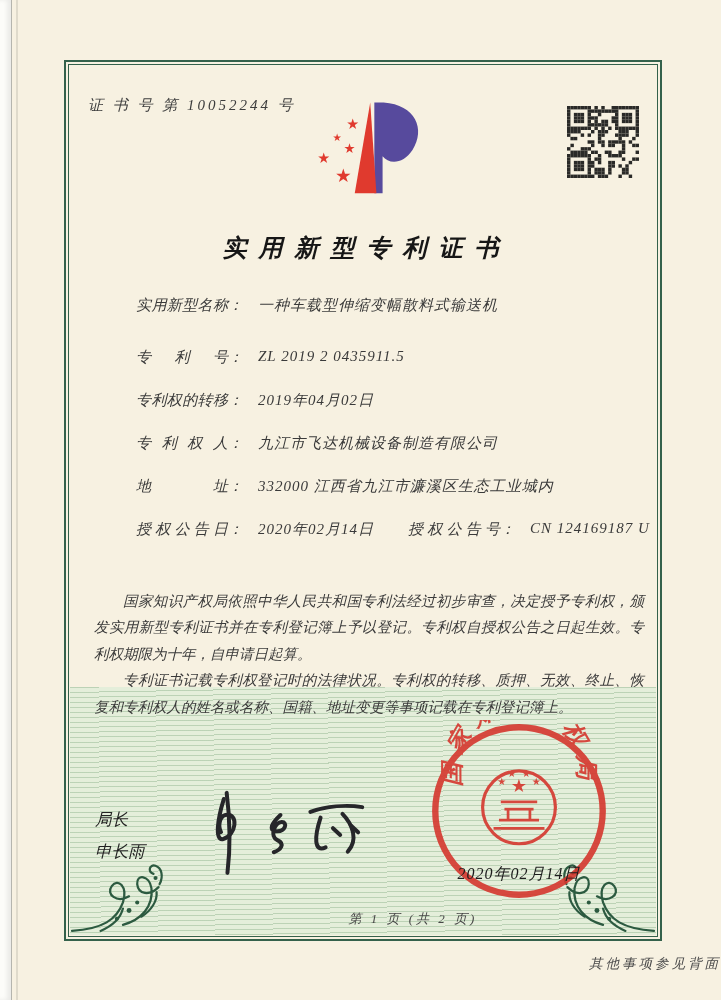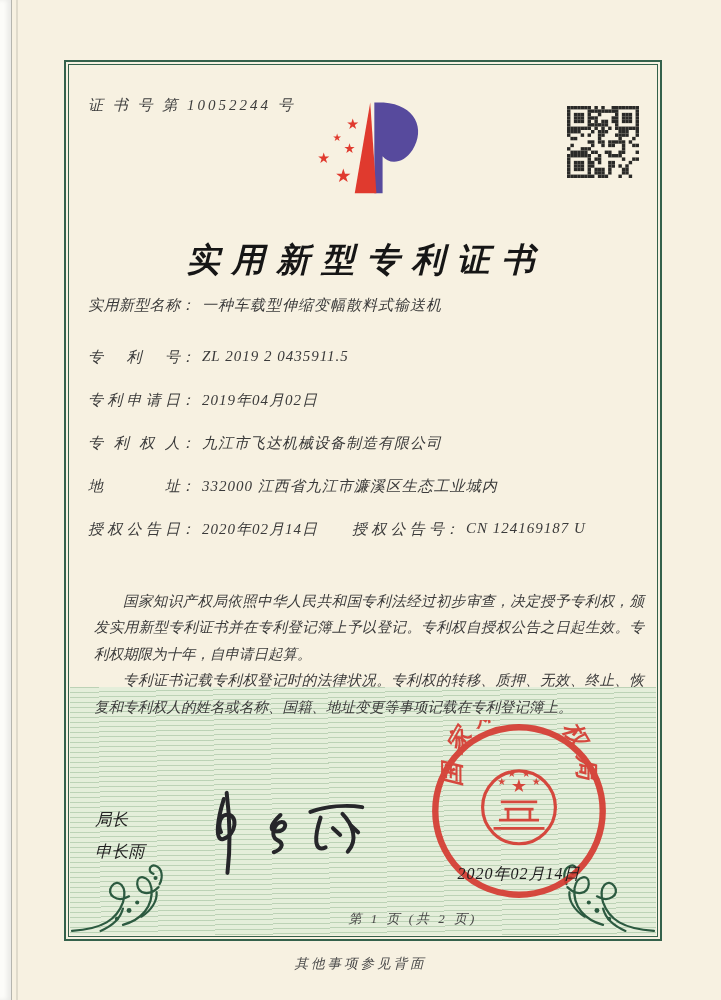--- a/index.html
+++ b/index.html
@@ -52,29 +52,29 @@
   }
 
   .logo{position:absolute;left:296px;top:98px;width:134px;height:104px;}
   .logo svg{width:100%;height:100%;}
 
   .qr{position:absolute;left:567px;top:106px;width:72px;height:72px;}
   .qr svg{width:100%;height:100%;fill:#2a2a28;}
 
   .title{
     position:absolute;left:0;right:0;top:216px;text-align:center;
-    font-size:33px;font-weight:700;letter-spacing:12px;text-indent:12px;color:#161616;
+    font-size:24px;font-weight:700;letter-spacing:12px;text-indent:12px;color:#161616;
   }
 
   .fields{position:absolute;left:88px;top:296px;width:545px;font-size:15px;color:#3a3a3a;}
   .frow{height:26px;margin-bottom:17px;white-space:nowrap;}
   .frow.first{margin-bottom:26px;}
-  .flabel{display:inline-block;width:92px;text-align:justify;text-align-last:justify;vertical-align:top;}
+  .flabel{display:inline-block;width:92px;text-align:justify;text-align-last:justify;vertical-align:top;margin-left:48px;}
   .fcolon{display:inline-block;width:16px;vertical-align:top;}
-  .fvalue{display:inline-block;margin-left:6px;vertical-align:top;letter-spacing:1px;}
+  .fvalue{display:inline-block;margin-left:14px;vertical-align:top;letter-spacing:1px;}
   .flabel.second{margin-left:34px;}
 
   .body-text{position:absolute;left:94px;top:588px;width:550px;}
   .body-text p{
     margin:0;text-indent:2em;text-align:justify;font-size:14.5px;line-height:1.82;color:#3a3a3a;
   }
 
   .sig-block{position:absolute;left:95px;top:804px;font-size:16.5px;color:#222;line-height:1.95;}
   .autograph{position:absolute;left:195px;top:780px;width:200px;height:100px;transform:rotate(-2deg);}
   .autograph svg{width:100%;height:100%;}
@@ -85,21 +85,21 @@
   .seal-date{
     position:absolute;left:428px;top:864px;width:182px;text-align:center;
     font-size:16px;letter-spacing:1px;color:#1c1c1c;z-index:5;
   }
 
   .page-info{
     position:absolute;left:64px;width:698px;top:910px;text-align:center;
     font-size:13px;letter-spacing:3px;color:#474747;z-index:4;
   }
   .back-note{
-    position:absolute;left:0;right:0;top:955px;text-align:center;
+    position:absolute;left:0;right:0;top:955px;text-align:right;
     font-size:13.5px;letter-spacing:3px;color:#4a4a4a;
   }
 </style>
 </head>
 <body>
 
 <div class="page">
   <div class="scan-edge"></div>
   <div class="scan-edge2"></div>
 
@@ -394,21 +394,21 @@
   <h1 class="title">实用新型专利证书</h1>
 
   <div class="fields">
     <div class="frow first">
       <span class="flabel">实用新型名称</span><span class="fcolon">：</span><span class="fvalue">一种车载型伸缩变幅散料式输送机</span>
     </div>
     <div class="frow">
       <span class="flabel">专利号</span><span class="fcolon">：</span><span class="fvalue">ZL 2019 2 0435911.5</span>
     </div>
     <div class="frow">
-      <span class="flabel">专利申请日</span><span class="fcolon">：</span><span class="fvalue">2019年04月02日</span>
+      <span class="flabel">专利权的转移</span><span class="fcolon">：</span><span class="fvalue">2019年04月02日</span>
     </div>
     <div class="frow">
       <span class="flabel">专利权人</span><span class="fcolon">：</span><span class="fvalue">九江市飞达机械设备制造有限公司</span>
     </div>
     <div class="frow">
       <span class="flabel">地址</span><span class="fcolon">：</span><span class="fvalue">332000 江西省九江市濂溪区生态工业城内</span>
     </div>
     <div class="frow">
       <span class="flabel">授权公告日</span><span class="fcolon">：</span><span class="fvalue">2020年02月14日</span><span class="flabel second">授权公告号</span><span class="fcolon">：</span><span class="fvalue">CN 124169187 U</span>
     </div>

